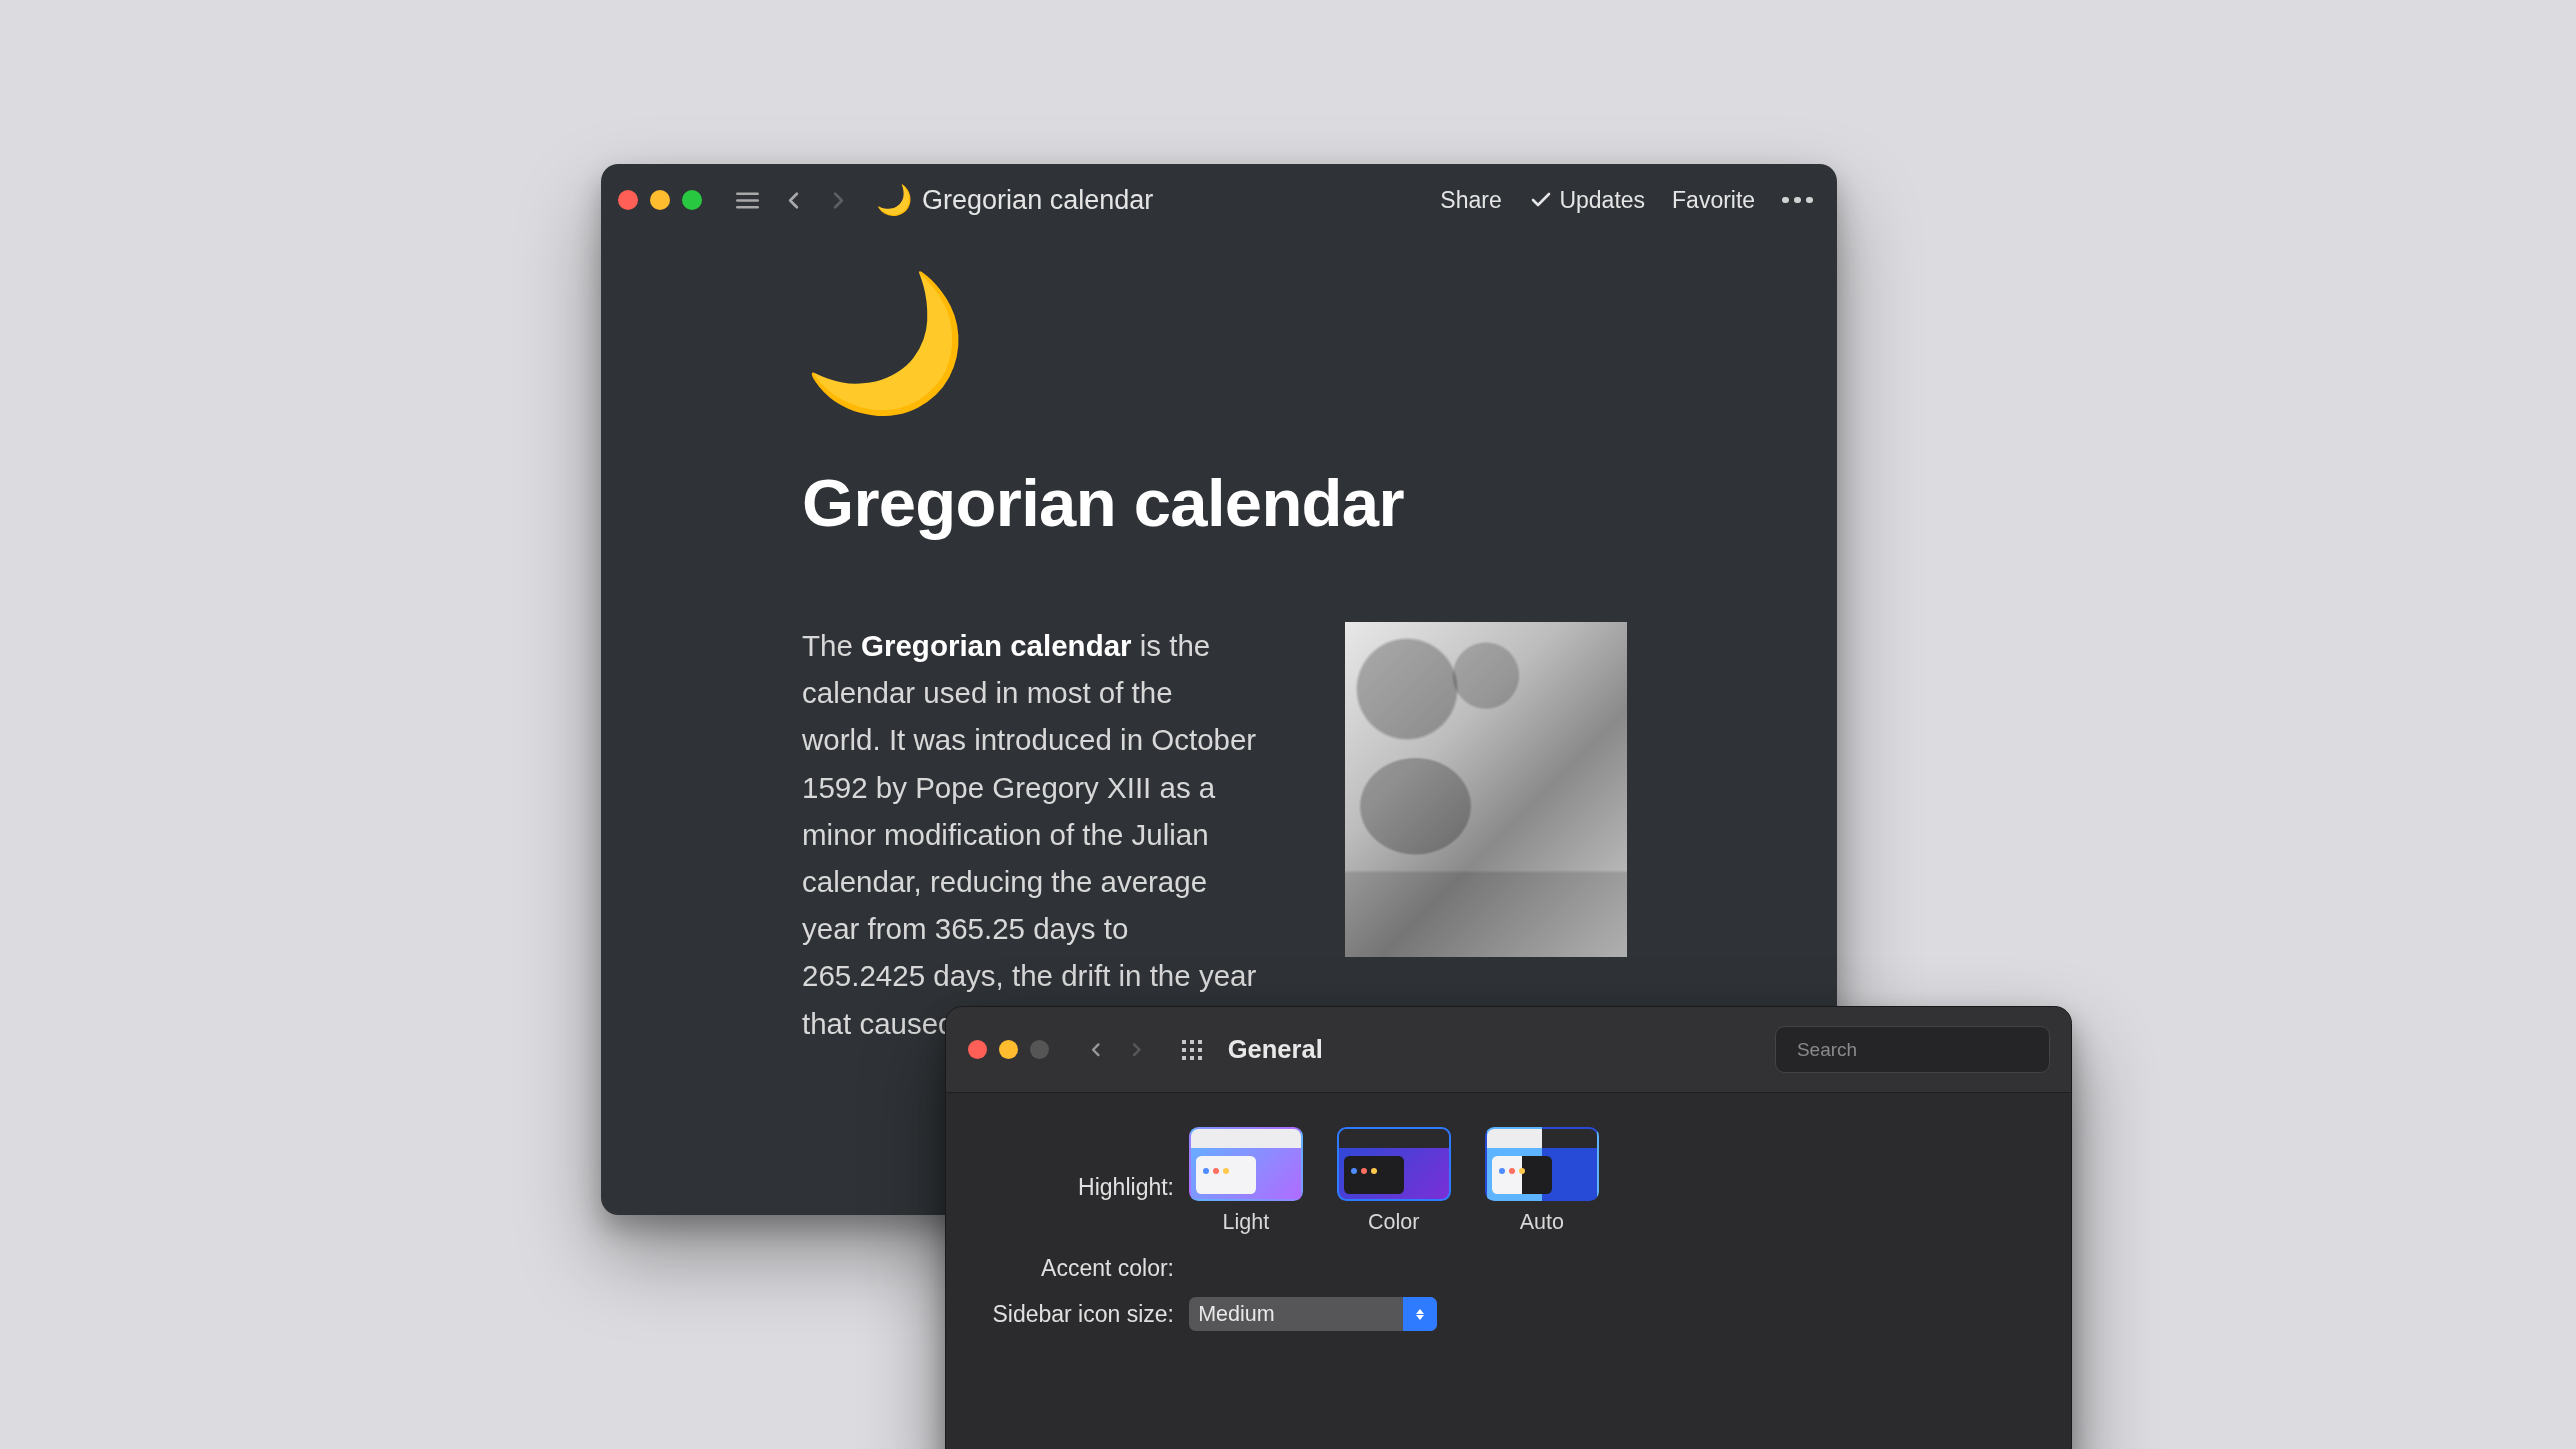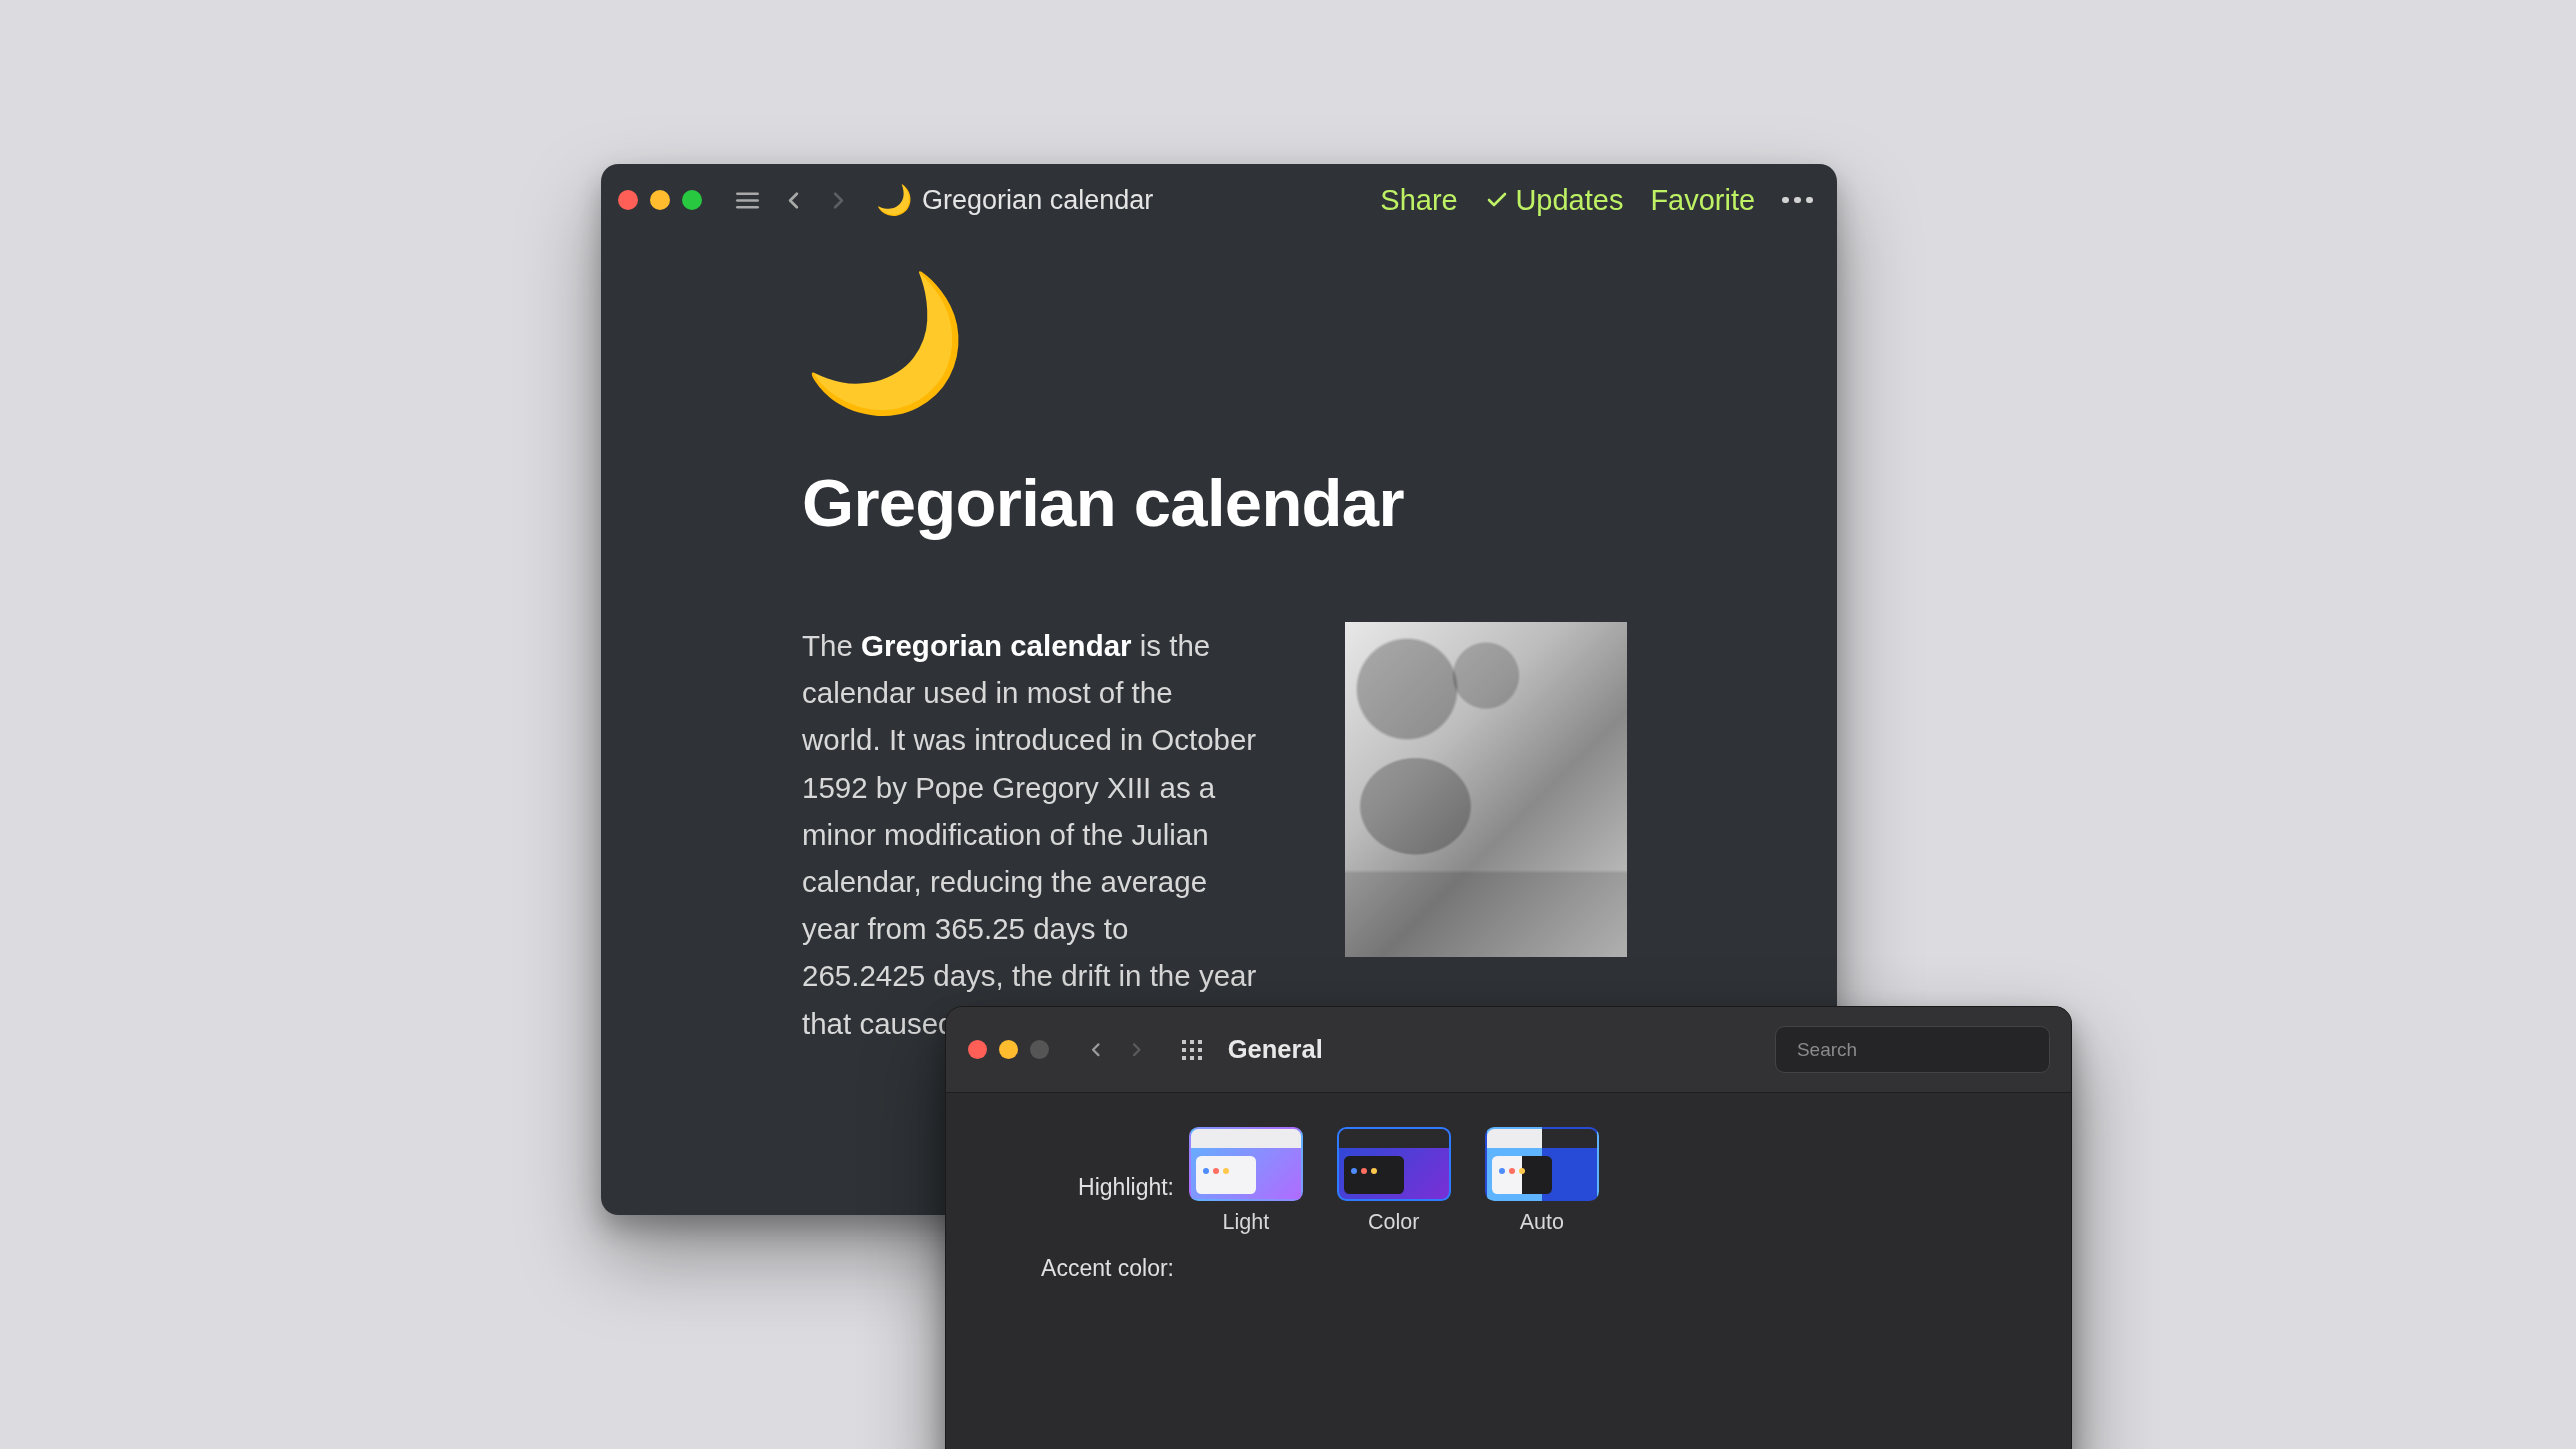--- a/index.html
+++ b/index.html
@@ -57,22 +57,22 @@
     display: flex; align-items: center; gap: 9.4px;
     margin-left: 8px;
     font-size: 27px;
     color: #e5e5e5;
   }
   .crumb .moon { font-size: 29.5px; }
 
   .tbar-right {
     margin-left: auto;
     display: flex; align-items: center; gap: 27px;
-    font-size: 29px;
-    color: #bef264;
+    font-size: 23px;
+    color: #e5e5e5;
   }
   .updates-wrap { display: flex; align-items: center; gap: 6.7px; }
   .updates-wrap svg { width: 24px; height: 24px; }
 
   .more-dots { display: flex; gap: 5.4px; }
   .more-dots i { width: 6.7px; height: 6.7px; background: #d2d2d2; border-radius: 50%; display: block; }
 
   .notion-body {
     padding: 40px 201px 0 201px;
   }
@@ -422,16 +422,26 @@
           <span>Auto</span>
         </div>
       </div>
     </div>
 
     <div class="pref-row" style="align-items:flex-end;">
       <div class="pref-label" style="padding-top:2.7px;">Accent color:</div>
     </div>
 
 
+    <div class="pref-row">
+      <div class="pref-label">Sidebar icon size:</div>
+      <div class="dropdown">
+        <span>Medium</span>
+        <div class="dd-arrows">
+            <i></i>
+            <i></i>
+          </div>
+      </div>
+    </div>
 
   </div>
 </div>
 
 
 </body></html>

